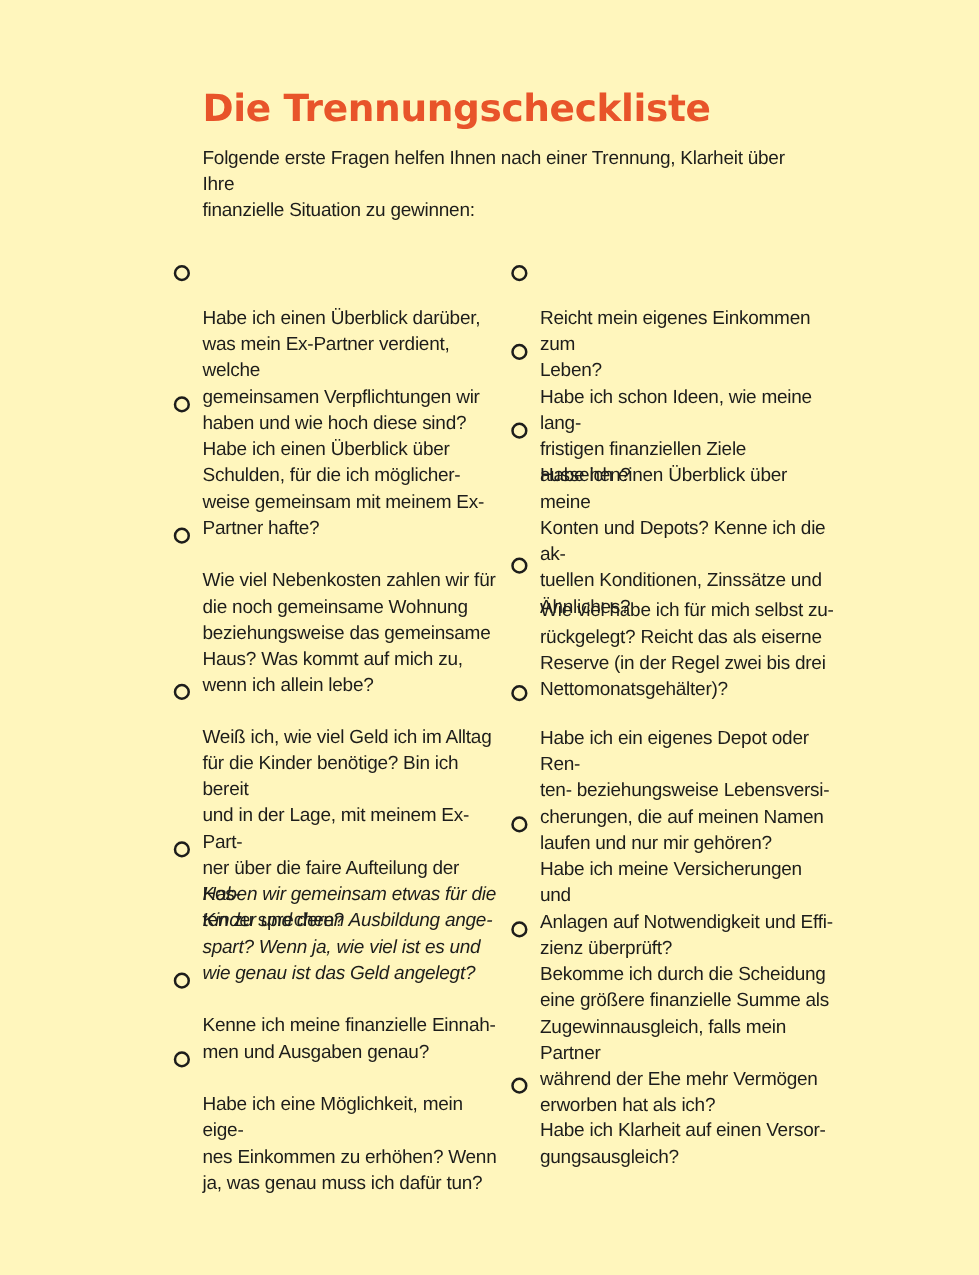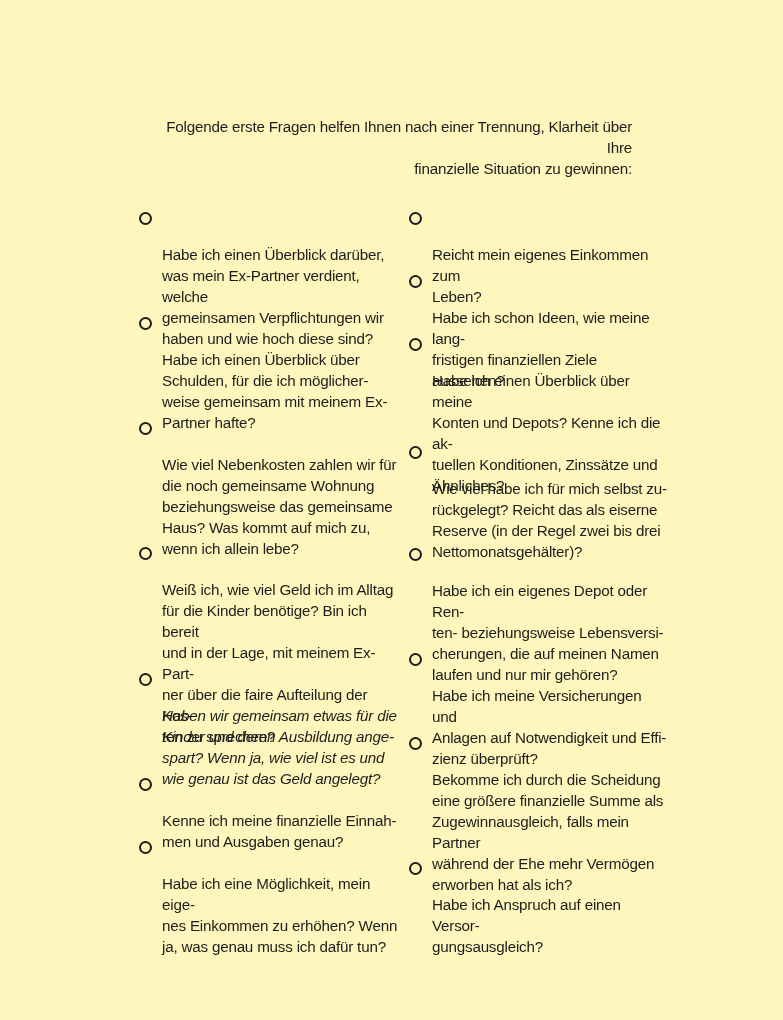--- a/index.html
+++ b/index.html
@@ -22,39 +22,39 @@
     margin: 0;
     white-space: nowrap;
   }
   .intro {
     position: absolute; left: 162px; top: 116px;
     width: 470px;
     font-size: 15.2px;
     line-height: 21px;
     margin: 0;
     letter-spacing: -0.2px;
-    text-align: right;
   }
   .col { position: absolute; top: 208px; }
   .col.left { left: 138px; width: 262px; }
   .col.right { left: 408px; width: 262px; }
   .item { position: relative; padding-left: 24px; font-size: 15.2px; line-height: 21px; letter-spacing: -0.2px; }
   .item .bullet {
     position: absolute; left: 1px; top: 4px;
     width: 9px; height: 9px;
     border: 2px solid #1d1d1b; border-radius: 50%;
     box-sizing: content-box;
     cursor: pointer;
   }
   .item .text { white-space: pre-line; display: block; margin-top: 36px; }
 </style>
 </head>
 <body>
 
 <div class="page">
+  <h1 class="title">Die Trennungscheckliste</h1>
   <p class="intro" style="white-space:pre-line">Folgende erste Fragen helfen Ihnen nach einer Trennung, Klarheit über Ihre
 finanzielle Situation zu gewinnen:</p>
 
   <div class="col left">
     <div class="item" style="top:0px;position:absolute;">
       <span class="bullet"></span>
       <span class="text">Habe ich einen Überblick darüber,
 was mein Ex-Partner verdient, welche
 gemeinsamen Verpflichtungen wir
 haben und wie hoch diese sind?</span>
@@ -143,17 +143,17 @@
     <div class="item" style="top:525px;position:absolute;">
       <span class="bullet"></span>
       <span class="text">Bekomme ich durch die Scheidung
 eine größere finanzielle Summe als
 Zugewinnausgleich, falls mein Partner
 während der Ehe mehr Vermögen
 erworben hat als ich?</span>
     </div>
     <div class="item" style="top:650px;position:absolute;">
       <span class="bullet"></span>
-      <span class="text">Habe ich Anspruch auf einen Versor-
+      <span class="text">Habe ich Klarheit auf einen Versor-
 gungsausgleich?</span>
     </div>
   </div>
 </div>
 
 </body></html>

